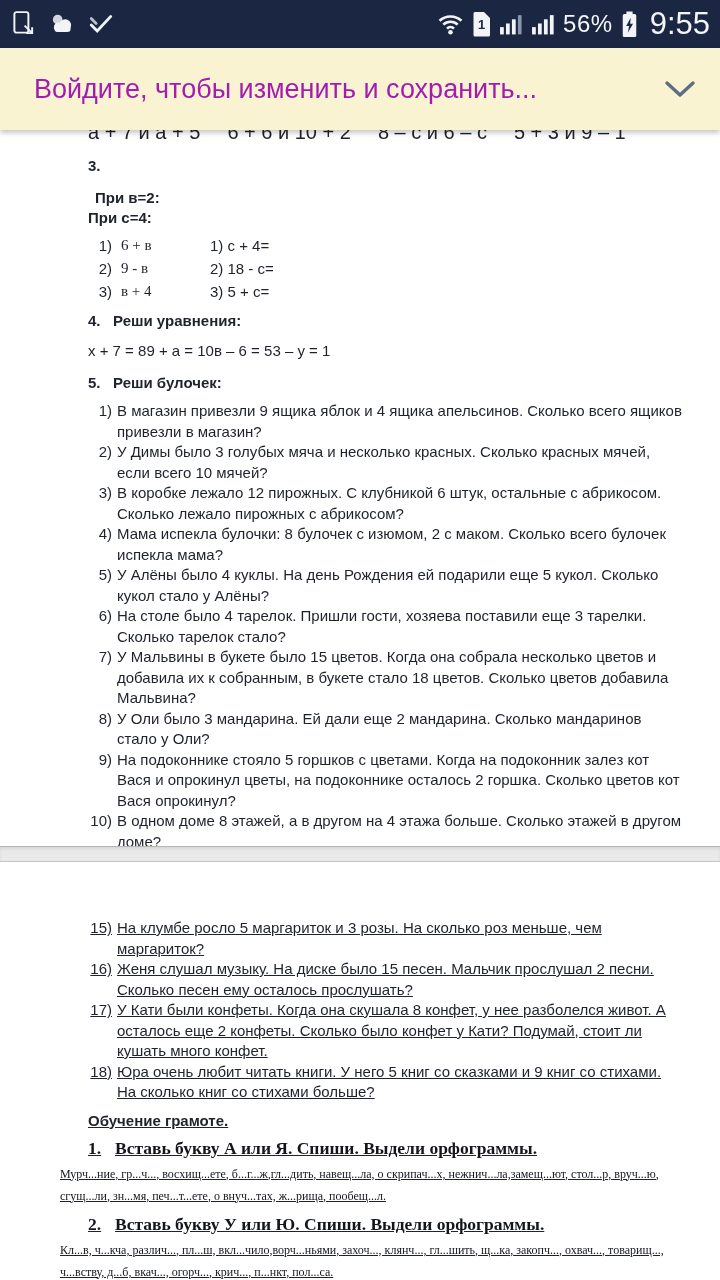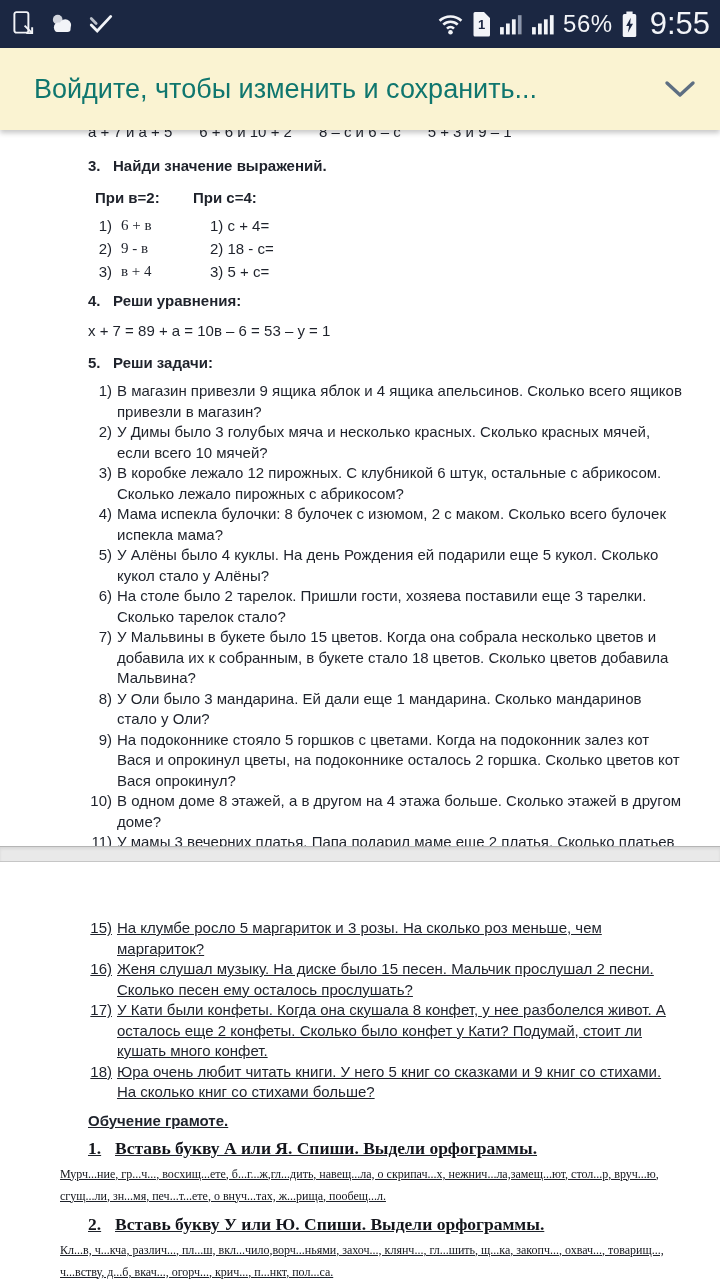--- a/index.html
+++ b/index.html
@@ -30,45 +30,45 @@
 
   
   .banner {
     height:82px; background:#faf3d2;
     display:flex; align-items:center;
     padding:0 24px 0 34px;
     box-shadow:0 3px 5px rgba(0,0,0,0.22);
     position:relative; z-index:3;
   }
   .banner-text {
-    flex:1; font-size:27px; color:#0f766e;
+    flex:1; font-size:27px; color:#a21caf;
     white-space:nowrap; overflow:hidden;
   }
   .banner-chevron { flex:none; margin-left:10px; display:inline-flex; }
 
   
   .doc { position:relative; z-index:1; }
   .page { background:#ffffff; }
   .page1 { height:716px; overflow:hidden; padding:0 36px 0 88px; }
   .page-gap {
     height:16px; background:#e9e9e9;
     border-top:1px solid #b5b5b5; border-bottom:1px solid #c6c6c6;
     box-shadow: inset 0 2px 3px rgba(0,0,0,0.08);
   }
   .page2 { height:418px; overflow:hidden; padding:56px 36px 0 88px;text-decoration:underline; }
 
-  .math-top { margin-top:-8px; font-size:15px; line-height:20px; display:flex; gap:27px; white-space:nowrap;align-items:flex-end; }
+  .math-top { margin-top:-8px; font-size:20px; line-height:20px; display:flex; gap:27px; white-space:nowrap;align-items:flex-end; }
 
   .ex-head { display:flex; font-weight:bold; font-size:15px; line-height:20px; }
   .ex-head .ex-num { width:25px; flex:none; }
   .h-ex3 { margin-top:14px; }
   .h-ex4 { margin-top:8px; }
   .h-ex5 { margin-top:12px; }
 
-  .cond-row { margin-top:12px; font-size:15px; font-weight:bold; line-height:20px; display:flex; }
+  .cond-row { margin-top:12px; font-size:15px; font-weight:bold; line-height:20px; display:flex;flex-direction:column; }
   .cond-left { width:105px; padding-left:7px; flex:none; }
 
   .pairs { margin-top:6px; }
   .pair-row { display:flex; font-size:15px; line-height:23px; }
   .pair-row .pn { width:24px; text-align:right; margin-right:9px; flex:none; }
   .pair-row .pl { width:89px; flex:none;font-family:Liberation Serif, serif; }
 
   .eq-row { margin-top:10px; font-size:15px; line-height:20px; display:flex; white-space:nowrap; }
 
   .tasks { margin-top:8px; }
@@ -176,21 +176,20 @@
 
     <div class="math-top">
       <span>а + 7 и а + 5</span>
       <span>6 + 6 и 10 + 2</span>
       <span>8 – с и 6 – с</span>
       <span>5 + 3 и 9 – 1</span>
     </div>
 
     <div class="ex-head h-ex3">
       <span class="ex-num">3.</span>
-      <span>Найди значение выражений.</span>
     </div>
 
     <div class="cond-row">
       <span class="cond-left">При в=2:</span>
       <span>При с=4:</span>
     </div>
 
     <div class="pairs">
       <div class="pair-row">
         <span class="pn">1)</span>
@@ -216,21 +215,21 @@
 
     <div class="eq-row">
       <span>х + 7 = 8</span>
       <span>9 + а = 10</span>
       <span>в – 6 = 5</span>
       <span>3 – у = 1</span>
     </div>
 
     <div class="ex-head h-ex5">
       <span class="ex-num">5.</span>
-      <span>Реши задачи:</span>
+      <span>Реши булочек:</span>
     </div>
 
     <div class="tasks">
       <div class="task">
           <span class="tn">1)</span>
           <span class="tt">В магазин привезли 9 ящика яблок и 4 ящика апельсинов. Сколько всего ящиков привезли в магазин?</span>
         </div>
       <div class="task">
           <span class="tn">2)</span>
           <span class="tt">У Димы было 3 голубых мяча и несколько красных. Сколько красных мячей, если всего 10 мячей?</span>
@@ -242,29 +241,29 @@
       <div class="task">
           <span class="tn">4)</span>
           <span class="tt">Мама испекла булочки: 8 булочек с изюмом, 2 с маком. Сколько всего булочек испекла мама?</span>
         </div>
       <div class="task">
           <span class="tn">5)</span>
           <span class="tt">У Алёны было 4 куклы. На день Рождения ей подарили еще 5 кукол. Сколько кукол стало у Алёны?</span>
         </div>
       <div class="task">
           <span class="tn">6)</span>
-          <span class="tt">На столе было 2 тарелок. Пришли гости, хозяева поставили еще 3 тарелки. Сколько тарелок стало?</span>
+          <span class="tt">На столе было 4 тарелок. Пришли гости, хозяева поставили еще 3 тарелки. Сколько тарелок стало?</span>
         </div>
       <div class="task">
           <span class="tn">7)</span>
           <span class="tt">У Мальвины в букете было 15 цветов. Когда она собрала несколько цветов и добавила их к собранным, в букете стало 18 цветов. Сколько цветов добавила Мальвина?</span>
         </div>
       <div class="task">
           <span class="tn">8)</span>
-          <span class="tt">У Оли было 3 мандарина. Ей дали еще 1 мандарина. Сколько мандаринов стало у Оли?</span>
+          <span class="tt">У Оли было 3 мандарина. Ей дали еще 2 мандарина. Сколько мандаринов стало у Оли?</span>
         </div>
       <div class="task">
           <span class="tn">9)</span>
           <span class="tt">На подоконнике стояло 5 горшков с цветами. Когда на подоконник залез кот Вася и опрокинул цветы, на подоконнике осталось 2 горшка. Сколько цветов кот Вася опрокинул?</span>
         </div>
       <div class="task">
           <span class="tn">10)</span>
           <span class="tt">В одном доме 8 этажей, а в другом на 4 этажа больше. Сколько этажей в другом доме?</span>
         </div>
       <div class="task">

